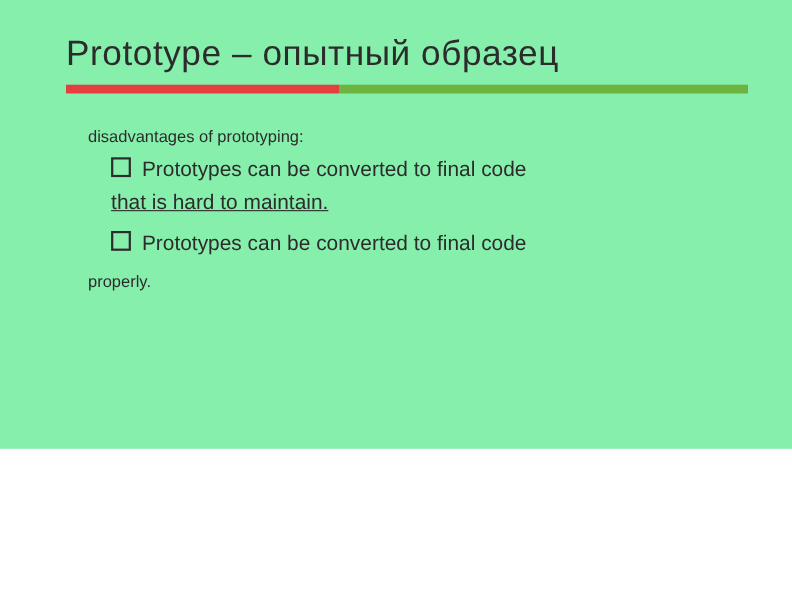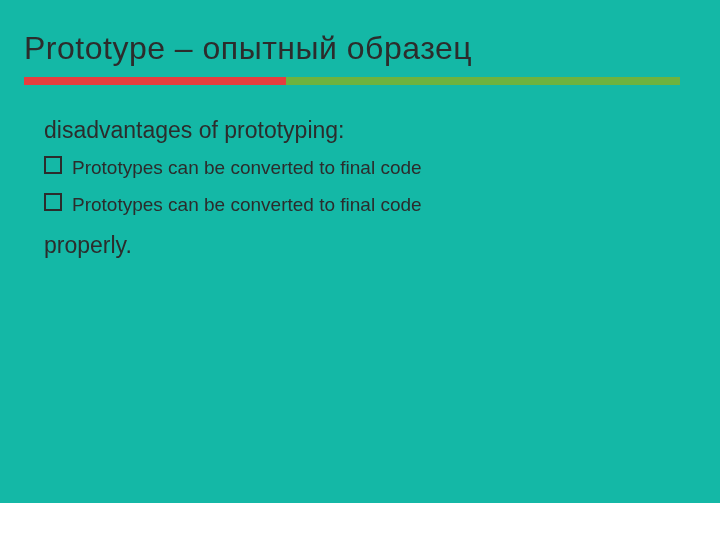--- a/index.html
+++ b/index.html
@@ -11,24 +11,24 @@
     body {
       width: 720px;
       height: 540px;
       background: #ffffff;
       font-family: 'Arial', 'Helvetica', sans-serif;
       overflow: hidden;
     }
 
     .slide-container {
       width: 720px;
-      height: 503px;
-      background: #14b8a6;
+      height: 408px;
+      background: #86efac;
       position: relative;
-      padding: 30px 40px 30px 24px;
+      padding: 30px 40px 30px 60px;
     }
 
     .title {
       font-size: 32px;
       font-weight: normal;
       color: #2c2c2c;
       margin-bottom: 10px;
       letter-spacing: 0.5px;
     }
 
@@ -38,35 +38,36 @@
       width: 100%;
       margin-bottom: 28px;
     }
 
     .content {
       padding-left: 20px;
       padding-right: 20px;
     }
 
     .content p, .content .bullet-item {
-      font-size: 23px;
+      font-size: 15px;
       color: #2c2c2c;
       line-height: 1.55;
       margin-bottom: 4px;
     }
 
     .intro-text {
       font-size: 19px;
       color: #2c2c2c;
       line-height: 1.55;
       margin-bottom: 6px;
     }
 
     .bullet-block {
       margin-bottom: 8px;
+      margin-left: 21px;
     }
 
     .bullet-line {
       display: flex;
       align-items: flex-start;
       font-size: 19px;
       color: #2c2c2c;
       line-height: 1.55;
     }
 
@@ -107,20 +108,23 @@
 
   <div class="content">
 
     <p class="intro-text">disadvantages of prototyping:</p>
 
     <div class="bullet-block">
       <div class="bullet-line">
         <span class="checkbox-icon"></span>
         <span>Prototypes can be converted to final code</span>
       </div>
+      <div class="continuation">
+        <span class="underline">that is hard to maintain.</span>
+      </div>
     </div>
 
     <div class="bullet-block">
       <div class="bullet-line">
         <span class="checkbox-icon"></span>
         <span>Prototypes can be converted to final code</span>
       </div>
     </div>
 
     <p class="solution-text">properly.</p>

